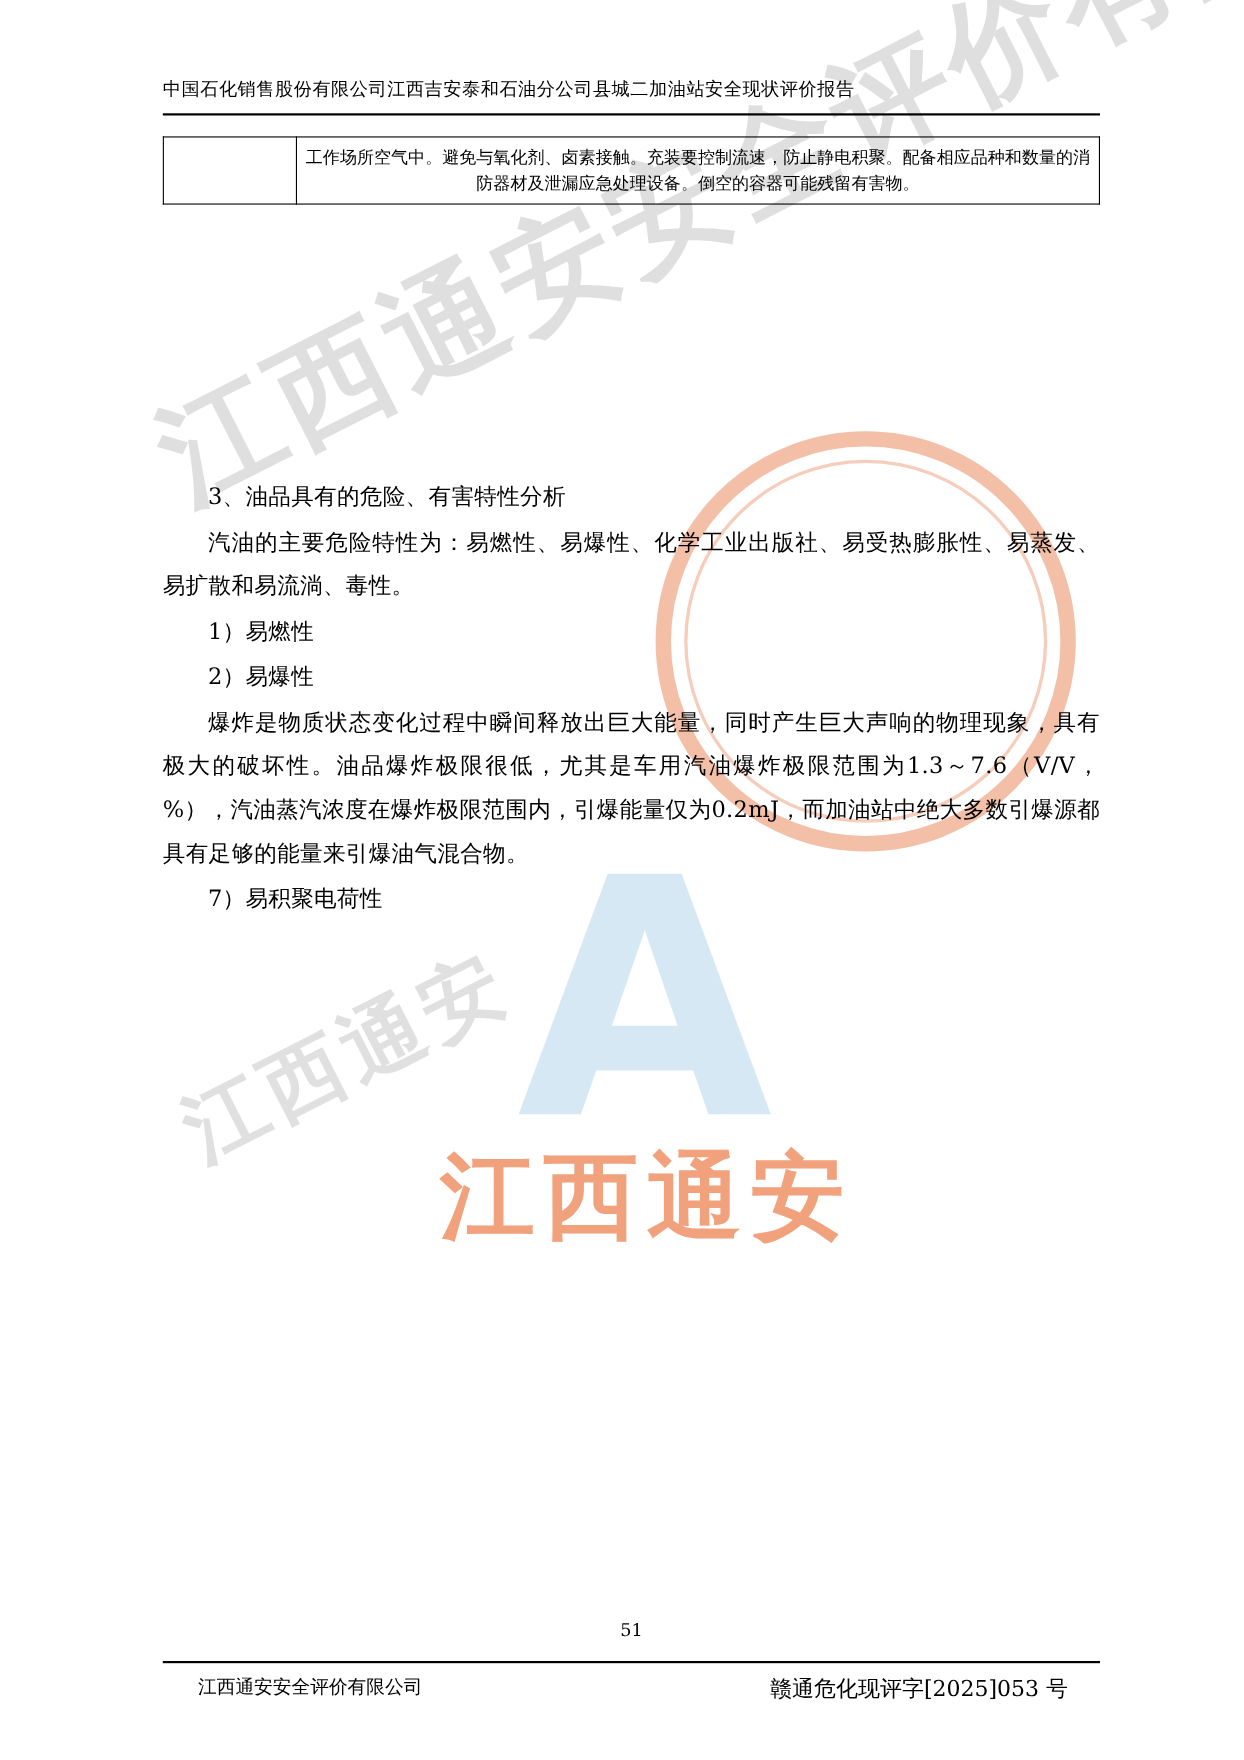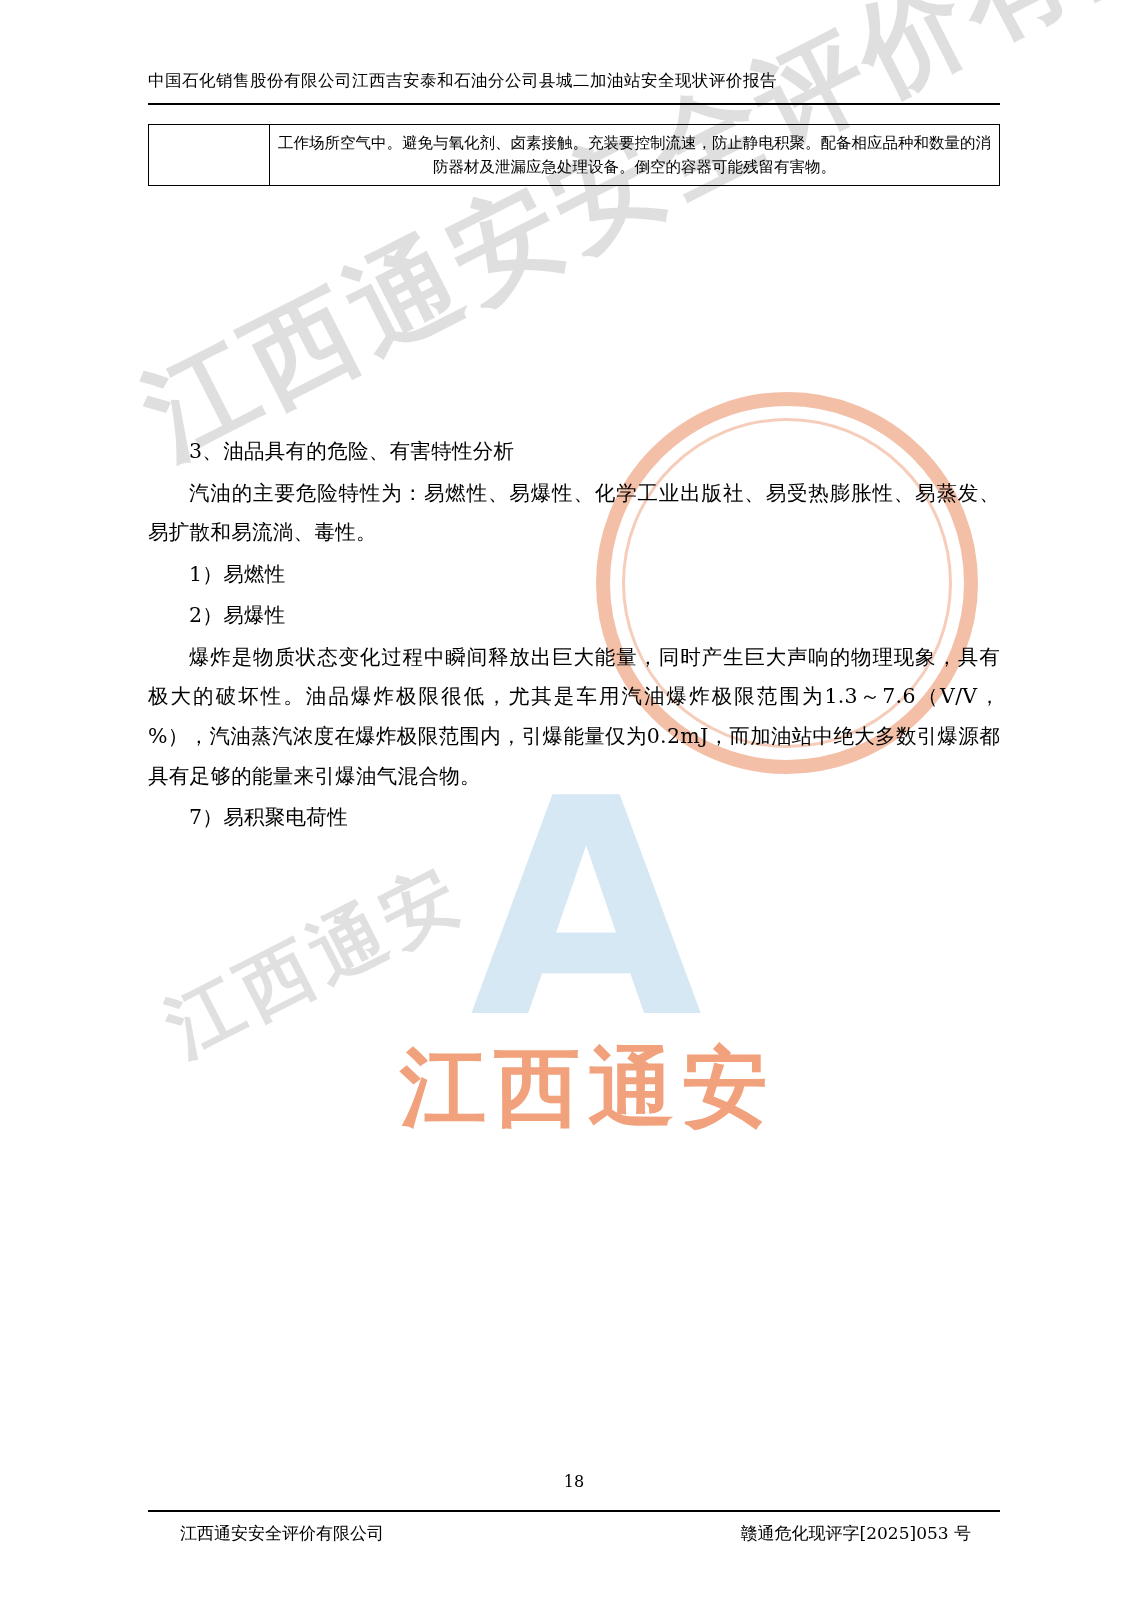--- a/index.html
+++ b/index.html
@@ -172,21 +172,21 @@
     font-size: 16px;
   }
   .footer-left {
     position: absolute;
     left: 180px; top: 1522px;
     font-size: 17px;
   }
   .footer-right {
     position: absolute;
     right: 160px; top: 1522px;
-    font-size: 17px;
+    font-size: 20px;
   }
 </style>
 </head>
 <body>
 
 <div class="page">
 
   <div class="watermark">
     <div class="wm-ring"></div>
     <div class="wm-ring-inner"></div>
@@ -212,19 +212,19 @@
 
     <div class="body-text">
       <p>3、油品具有的危险、有害特性分析</p>
       <p>汽油的主要危险特性为：易燃性、易爆性、化学工业出版社、易受热膨胀性、易蒸发、易扩散和易流淌、毒性。</p>
       <p>1）易燃性</p>
       <p>2）易爆性</p>
       <p>爆炸是物质状态变化过程中瞬间释放出巨大能量，同时产生巨大声响的物理现象，具有极大的破坏性。油品爆炸极限很低，尤其是车用汽油爆炸极限范围为1.3～7.6（V/V，%），汽油蒸汽浓度在爆炸极限范围内，引爆能量仅为0.2mJ，而加油站中绝大多数引爆源都具有足够的能量来引爆油气混合物。</p>
       <p>7）易积聚电荷性</p>
     </div>
 
-    <div class="page-num">18</div>
+    <div class="page-num">51</div>
     <div class="footer-rule"></div>
     <div class="footer-left">江西通安安全评价有限公司</div>
     <div class="footer-right">赣通危化现评字[2025]053 号</div>
 
   </div>
 </div>
 
 </body></html>

